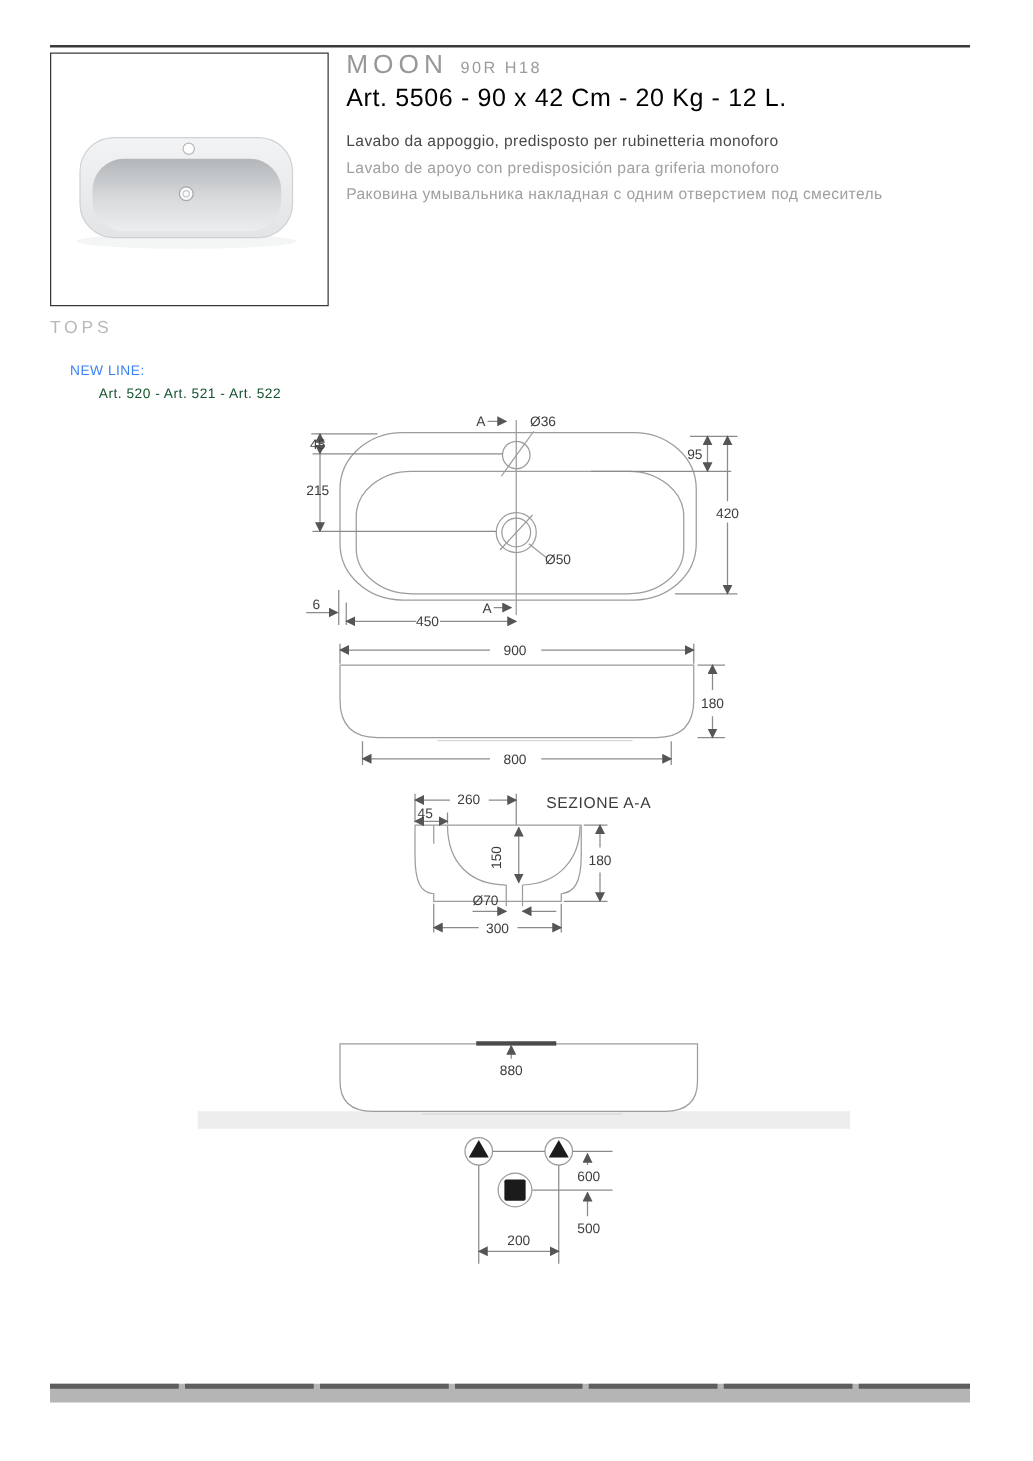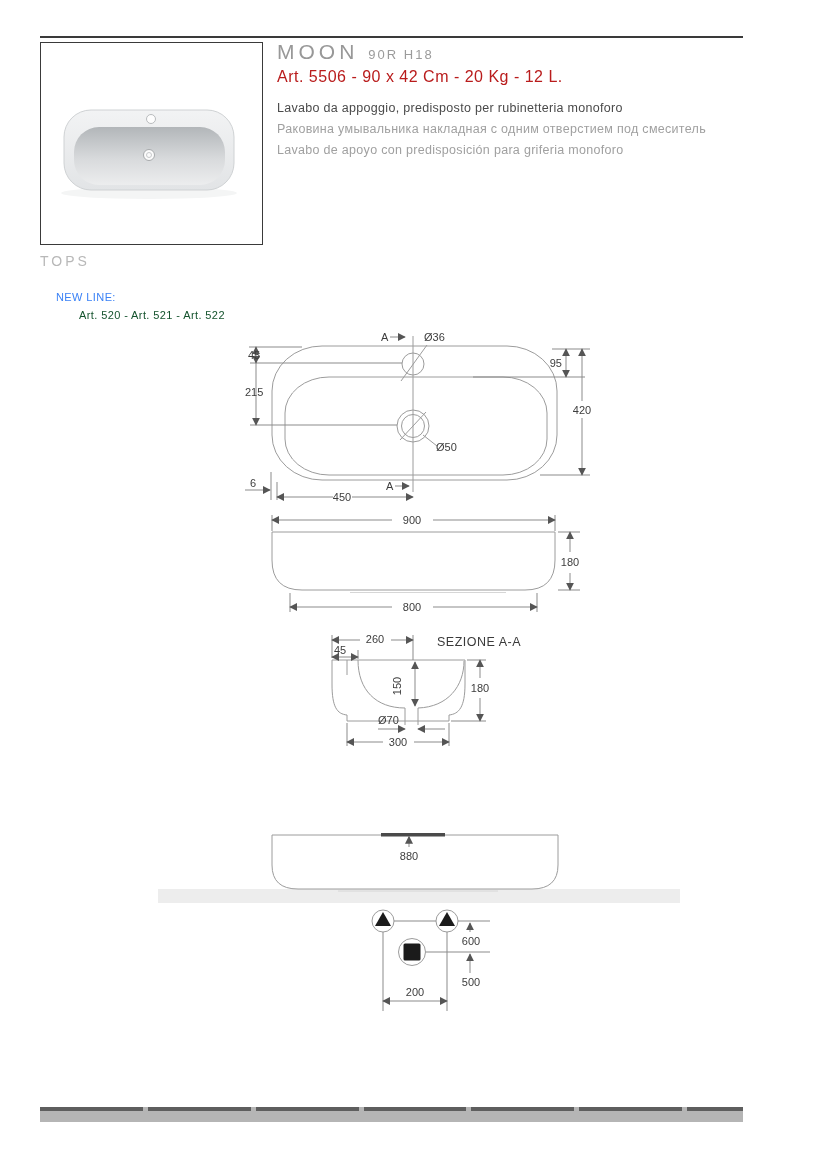--- a/index.html
+++ b/index.html
@@ -1,28 +1,28 @@
 <!DOCTYPE html>
 <html><head>
 <meta charset="utf-8">
 <style>
   html,body{margin:0;padding:0;background:#fff;}
   .page{position:relative;width:743px;height:1169px;background:#fff;overflow:hidden;
-        font-family:"Liberation Sans",sans-serif;color:#3d3d3d;}
+        font-family:"Liberation Sans",sans-serif;color:#3d3d3d;padding-left:33px;}
   .abs{position:absolute;}
 
   .top-rule{left:40px;top:36px;width:750px;height:2px;background:#3a3a3a;}
 
   .thumb-box{left:40px;top:42px;width:221px;height:201px;border:1.5px solid #3a3a3a;background:#fff;}
 
   .header-block{left:277px;top:40px;width:500px;}
   .title-row{display:flex;align-items:baseline;gap:10px;}
   .product-title{font-size:21px;color:#989898;letter-spacing:4px;font-weight:400;}
   .product-subtitle{font-size:13px;color:#9b9b9b;letter-spacing:2px;text-align:right;}
-  .article-line{margin-top:4px;font-size:16px;color:#b91c1c;letter-spacing:0.5px;}
+  .article-line{margin-top:4px;font-size:20px;color:#000000;letter-spacing:0.5px;}
   .descriptions{margin-top:12px;}
   .descriptions div{font-size:12.5px;line-height:21px;color:#a0a0a0;letter-spacing:0.3px;}
   .descriptions div:first-child{color:#4a4a4a;}
 
   .series-title{left:40px;top:253px;font-size:14px;color:#b8b8b8;letter-spacing:3px;}
   .new-line-label{left:56px;top:291px;font-size:11px;color:#3b82f6;letter-spacing:0.4px;}
   .new-line-articles{left:40px;top:309px;font-size:11px;color:#14532d;letter-spacing:0.4px;margin-left:39px;}
 
   svg .geo{stroke:#9c9c9c;stroke-width:1;fill:none;}
   svg .faint{stroke:#d6d6d6;}
@@ -64,22 +64,22 @@
   </div>
 
   <div class="abs header-block">
     <div class="title-row">
       <span class="product-title">MOON</span>
       <span class="product-subtitle">90R H18</span>
     </div>
     <div class="article-line">Art. 5506 - 90 x 42 Cm - 20 Kg - 12 L.</div>
     <div class="descriptions">
       <div>Lavabo da appoggio, predisposto per rubinetteria monoforo</div>
+      <div>Lavabo de apoyo con predisposición para griferia monoforo</div>
       <div>Раковина умывальника накладная с одним отверстием под смеситель</div>
-      <div>Lavabo de apoyo con predisposición para griferia monoforo</div>
     </div>
   </div>
 
   <div class="abs series-title">TOPS</div>
   <div class="abs new-line-label">NEW LINE:</div>
   <div class="abs new-line-articles">Art. 520 - Art. 521 - Art. 522</div>
 
   <svg class="abs" style="left:240px;top:324px;" width="360" height="182" viewBox="0 0 360 182">
     <defs>
       <marker id="tv-a" viewBox="0 0 10 10" refX="9" refY="5" markerWidth="8" markerHeight="8" orient="auto-start-reverse" markerUnits="userSpaceOnUse">

